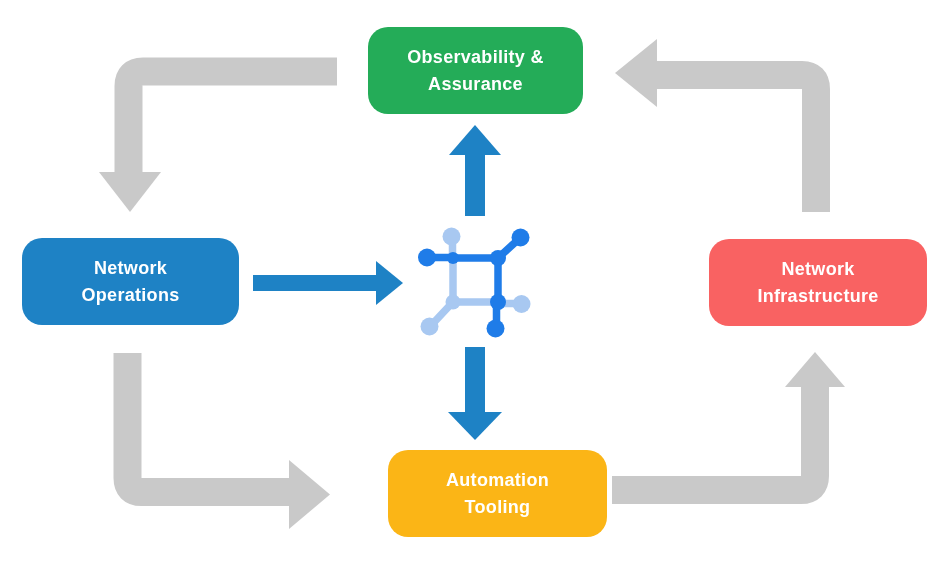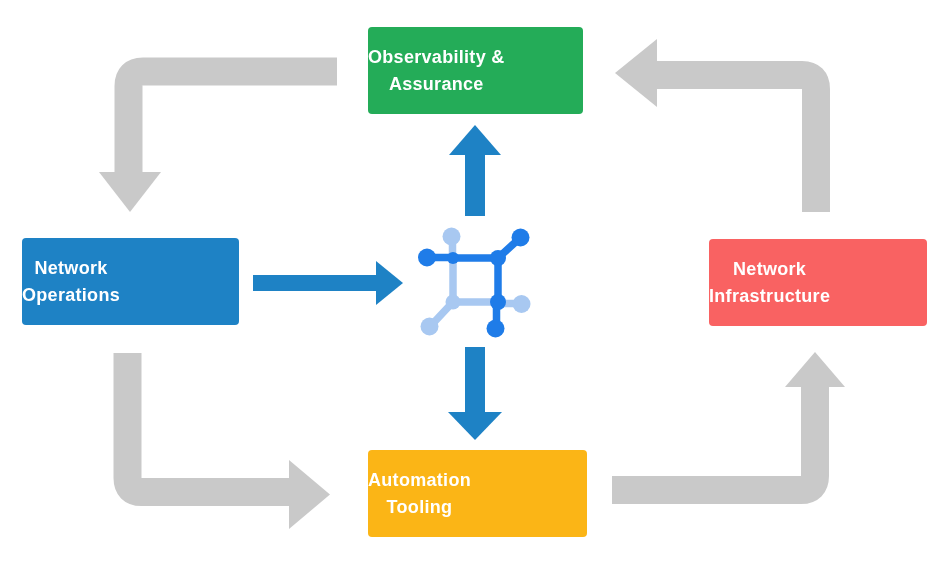--- a/index.html
+++ b/index.html
@@ -25,35 +25,36 @@
   .bshaft.v { stroke-width: 20; }
   .bhead    { fill: var(--c-arrow_blue, #1E82C5); }
   
   .icon-light      { stroke: var(--c-icon_light, #A8C8F1); stroke-width: 7.5; stroke-linecap: round; fill: none; }
   .icon-light-node { fill: var(--c-icon_light, #A8C8F1); }
   .icon-dark       { stroke: var(--c-icon_dark, #1F7CE8); stroke-width: 7.5; stroke-linecap: round; fill: none; }
   .icon-dark-node  { fill: var(--c-icon_dark, #1F7CE8); }
   
   .node {
     position: absolute;
-    border-radius: 4px;
+    border-radius: 20px;
     display: flex;
     align-items: center;
+    justify-content: center;
     text-align: center;
     color: var(--c-text, #ffffff);
     font-size: 18px;
     font-weight: 600;
     line-height: 1.45;
     letter-spacing: 0.3px;
     white-space: pre-line;
   }
   .node-observability   { left: 368px; top:  27px; width: 215px; height: 87px; background: var(--c-green,  #24AC58); }
   .node-operations      { left:  22px; top: 238px; width: 217px; height: 87px; background: var(--c-blue,   #1E82C5); }
   .node-infrastructure  { left: 709px; top: 239px; width: 218px; height: 87px; background: var(--c-red,    #F96262); }
-  .node-tooling         { left: 368px; top: 450px; width: 219px; height: 87px; background: var(--c-yellow, #FBB516); }
+  .node-tooling         { left: 388px; top: 450px; width: 219px; height: 87px; background: var(--c-yellow, #FBB516); }
 </style>
 </head>
 <body>
 
 <div class="canvas">
 
   <svg class="layer" viewBox="0 0 948 570">
 
     <g>
       <path class="garrow" d="M 337 71.5 H 143 Q 128.5 71.5 128.5 86 V 173"></path>

